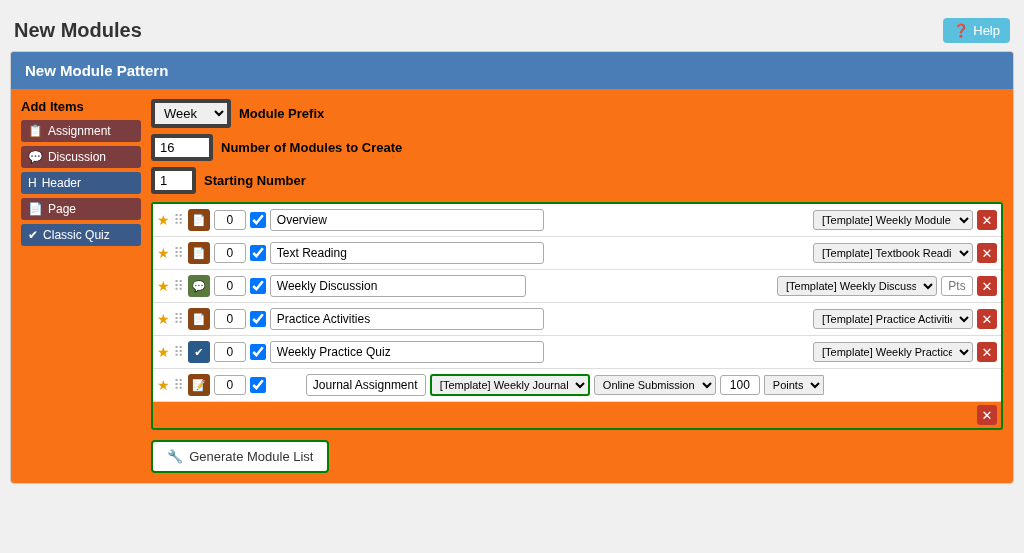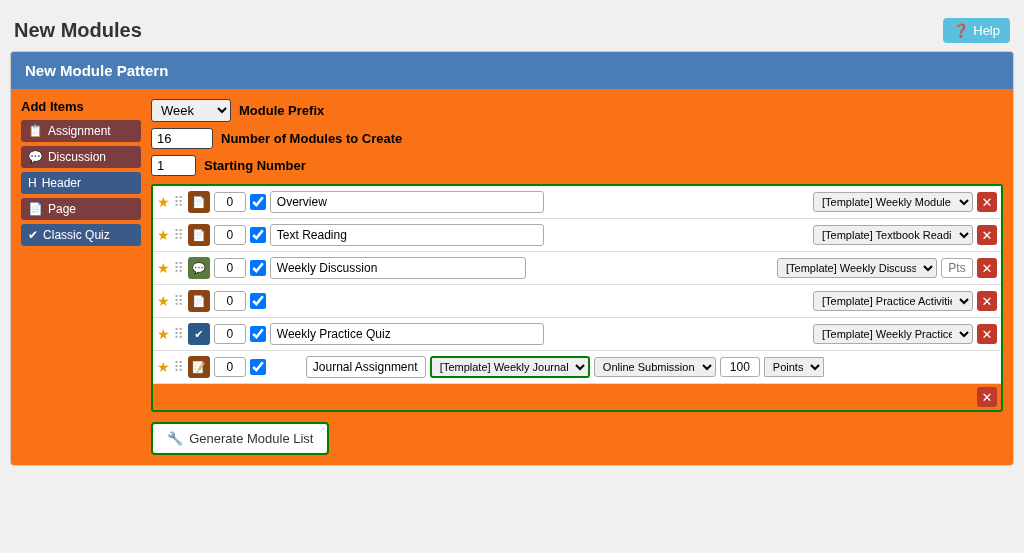--- a/index.html
+++ b/index.html
@@ -90,21 +90,21 @@
       flex: 1;
     }
 
     .settings-row {
       display: flex;
       align-items: center;
       margin-bottom: 6px;
       gap: 8px;
     }
     .settings-row select, .settings-row input[type=text] {
-      border: 1px solid #404040;
+      border: 4px solid #404040;
       border-radius: 3px;
       padding: 2px 5px;
       font-size: 13px;
     }
     .settings-row select { width: 80px; }
     .settings-row input[type=text] { width: 45px; }
     .settings-label { font-weight: bold; font-size: 13px; }
 
     .module-rows {
       margin-top: 8px;
@@ -352,20 +352,21 @@
           <input type="text" class="pts-val-input" placeholder="Pts" style="width: 32px;">
           <button class="del-btn">✕</button>
         </div>
 
         <div class="module-row">
           <span class="star-icon">★</span>
           <span class="drag-handle">⠿</span>
           <div class="item-type-icon icon-page">📄</div>
           <input type="text" class="pts-input" value="0" style="">
           <input type="checkbox" class="check-box" checked="" style="">
+          <input type="text" class="name-input" value="Practice Activities" style="">
           <div style="flex:1;"></div>
           <select class="template-select">
             <option>[Template] Practice Activities</option>
           </select>
           <button class="del-btn">✕</button>
         </div>
 
         <div class="module-row">
           <span class="star-icon">★</span>
           <span class="drag-handle">⠿</span>

